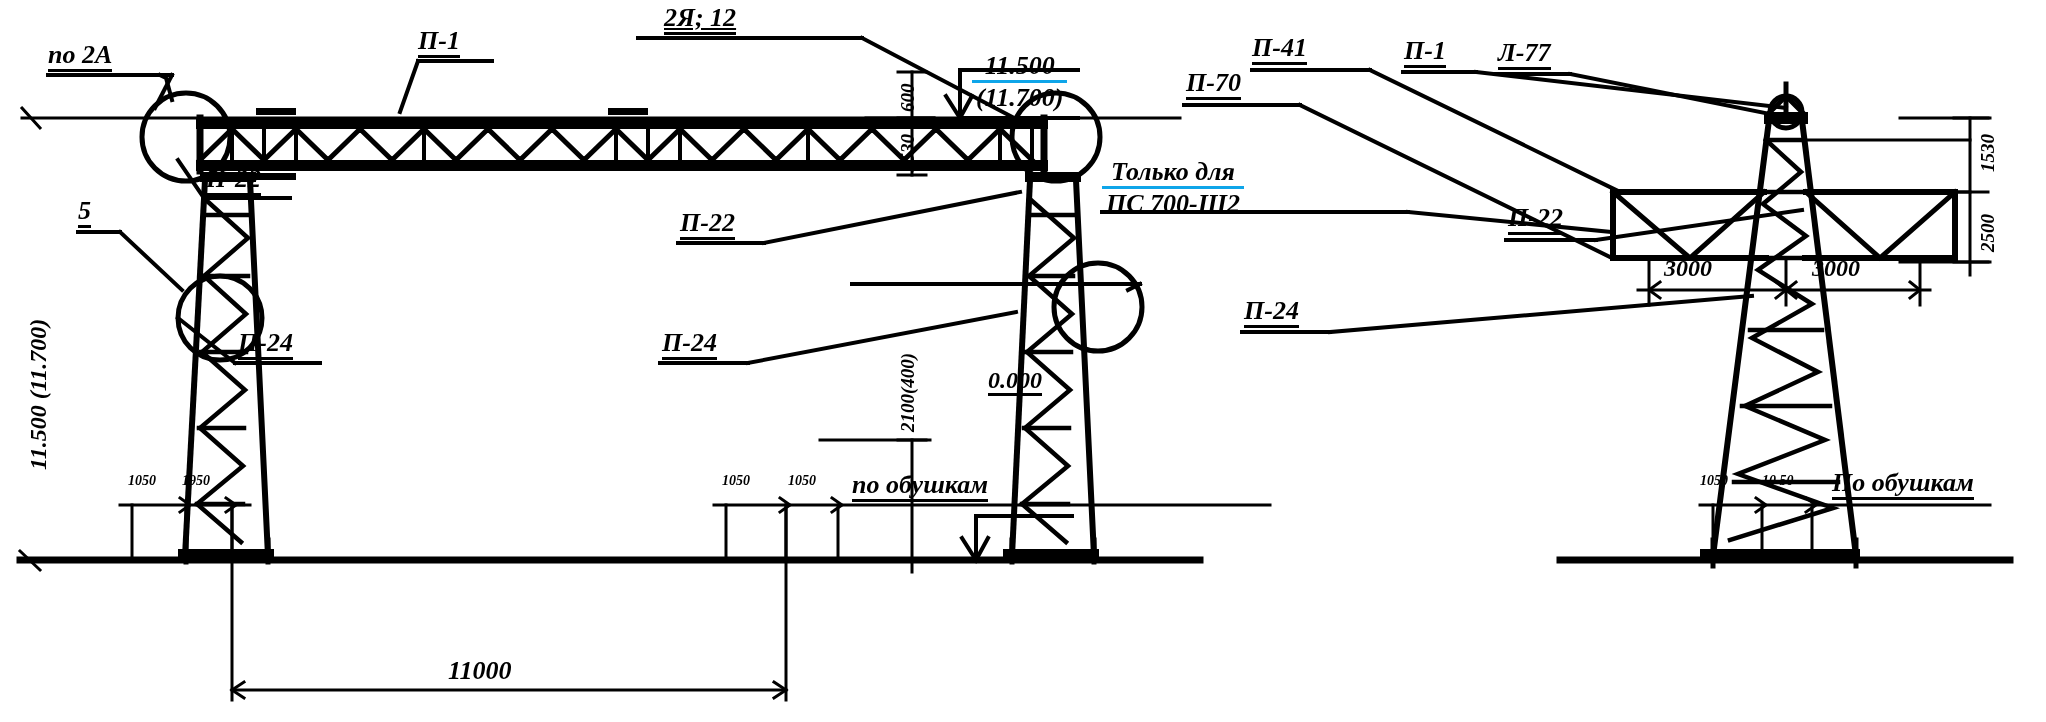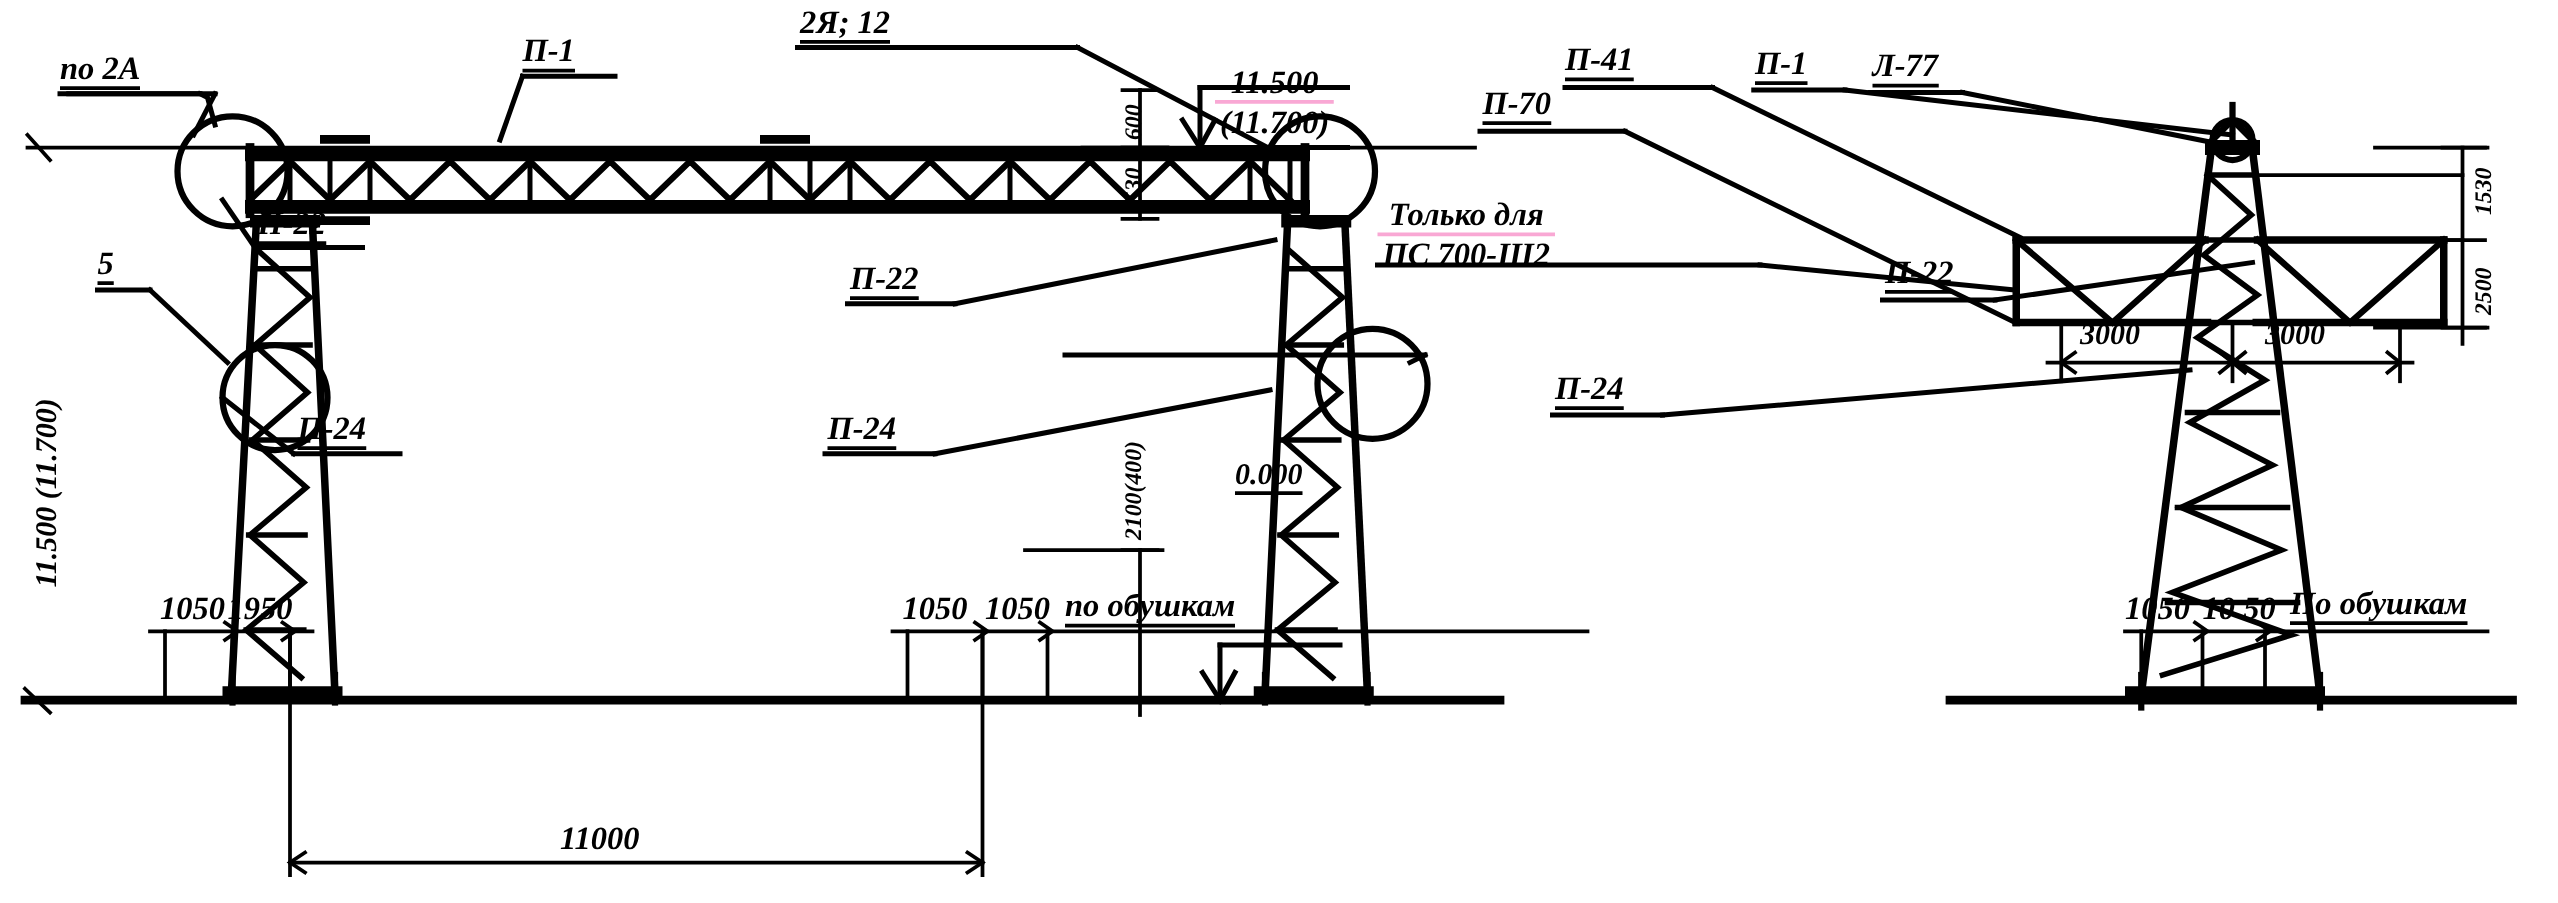--- a/index.html
+++ b/index.html
@@ -5,26 +5,26 @@
   html,body{margin:0;padding:0;background:#ffffff;}
   body{width:2046px;height:722px;position:relative;overflow:hidden;
        font-family:"Liberation Serif",serif;color:#000;}
   #sheet{position:absolute;left:0;top:0;width:2046px;height:722px;}
   svg.draw{position:absolute;left:0;top:0;width:2046px;height:722px;}
   .lbl{position:absolute;white-space:nowrap;font-weight:bold;
        font-style:italic;color:#000;line-height:1.0;}
   .lbl.u{border-bottom:3px solid #000;padding-bottom:1px;}
   .f26{font-size:26px;}
   .f24{font-size:24px;}
-  .f22{font-size:26px;}
+  .f22{font-size:14px;}
   .f19{font-size:19px;}
   .vert{transform:rotate(-90deg);transform-origin:0 0;}
   .frac{position:absolute;white-space:nowrap;font-weight:bold;font-style:italic;
         text-align:center;line-height:1.05;}
-  .frac .top{display:block;border-bottom:3px solid #f9a8d4;padding:0 4px 1px 4px;}
+  .frac .top{display:block;border-bottom:3px solid #0ea5e9;padding:0 4px 1px 4px;}
   .frac .bot{display:block;padding:1px 4px 0 4px;}
 </style>
 </head>
 <body>
 
 <div id="sheet">
 
 <svg class="draw" viewBox="0 0 2046 722">
   <g stroke="#000" fill="none" stroke-linecap="square">
 
@@ -305,21 +305,21 @@
     <line x1="1700" y1="505" x2="1990" y2="505"></line>
     <path d="M1756,498 L1766,505 L1756,512" fill="none"></path>
     <path d="M1806,498 L1816,505 L1806,512" fill="none"></path>
   </g>
 
   </g>
 </svg>
 
 <div class="lbl u f26" style="left:48px;top:42px;">по 2А</div>
 <div class="lbl u f26" style="left:418px;top:28px;">П-1</div>
-<div class="lbl u f26" style="left:640px;top:5px;">2Я; 12</div>
+<div class="lbl u f26" style="left:664px;top:5px;text-decoration:underline;">2Я; 12</div>
 <div class="lbl u f26" style="left:206px;top:166px;">П-22</div>
 <div class="lbl u f26" style="left:78px;top:198px;">5</div>
 <div class="lbl u f26" style="left:238px;top:330px;">П-24</div>
 <div class="lbl u f26" style="left:680px;top:210px;">П-22</div>
 <div class="lbl u f26" style="left:662px;top:330px;">П-24</div>
 
 <div class="frac f26" style="left:972px;top:52px;">
   <span class="top">11.500</span>
   <span class="bot">(11.700)</span>
 </div>

